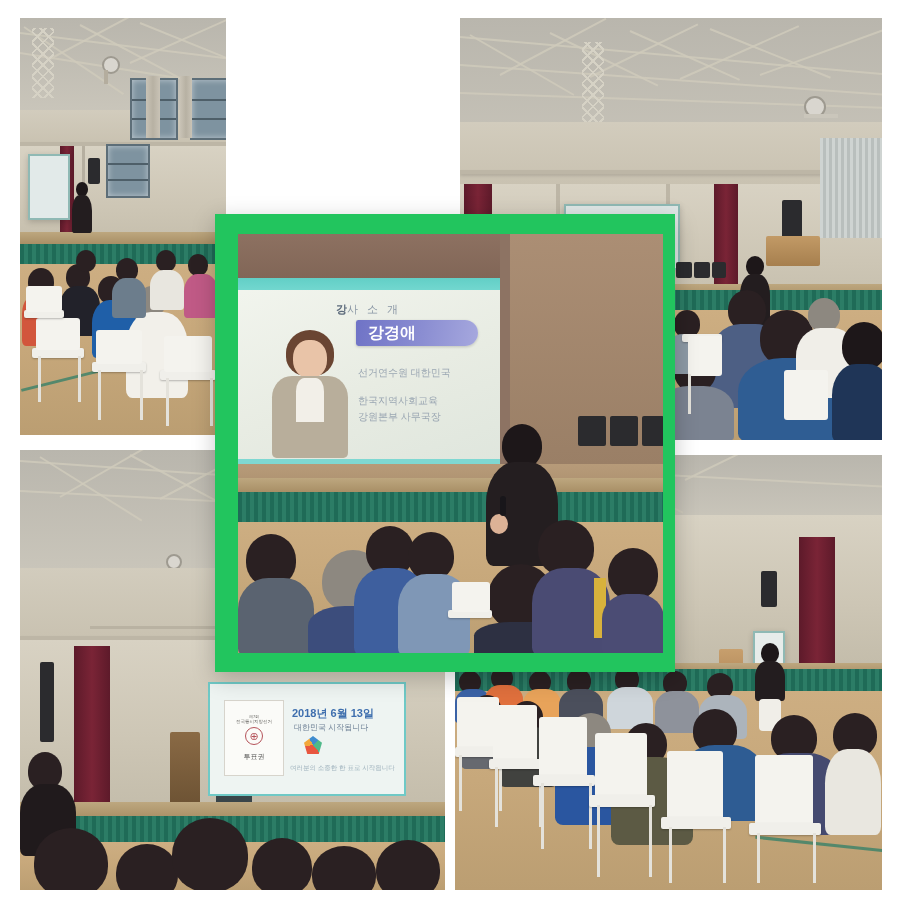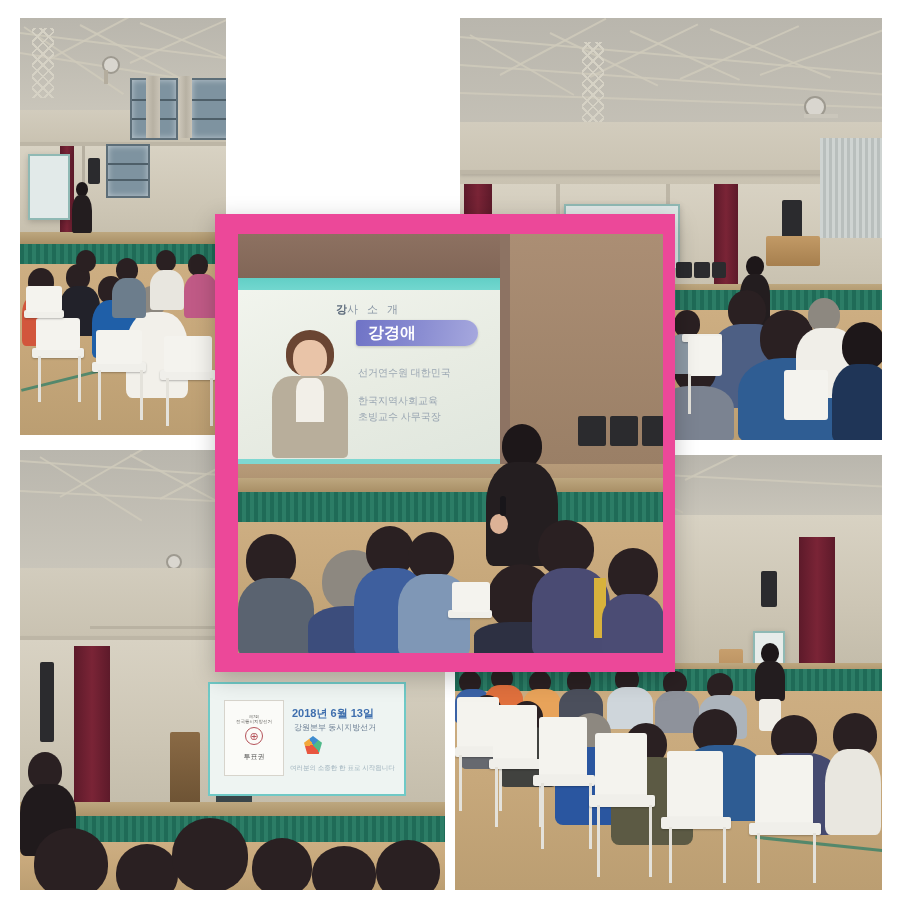--- a/index.html
+++ b/index.html
@@ -48,21 +48,21 @@
   
   .head{position:absolute;border-radius:50% 50% 45% 45%;background:#2a2022;}
   .head.grey{background:#8d8880;}
   .head.dark{background:#1d1719;}
   .body-sh{position:absolute;border-radius:40% 40% 10% 10%;}
   .chair{position:absolute;background:#f0efea;border-radius:2px;box-shadow:0 1px 2px rgba(0,0,0,.25);}
   .chair-back{position:absolute;background:#f4f3ee;border-radius:3px;}
   .chair-leg{position:absolute;background:#e4e2db;width:3px;}
 
   
-  #p-center{z-index:20;background:#ec4899;box-shadow:0 6px 22px rgba(0,0,0,.22);}
+  #p-center{z-index:20;background:#22c55e;box-shadow:0 6px 22px rgba(0,0,0,.22);}
   #p-center .inner{position:absolute;overflow:hidden;background:#a08a74;}
 
   .slide{position:absolute;background:linear-gradient(160deg,#f2f5ee 0%,#e8ece3 55%,#dfe6dd 100%);}
   .slide-topband{position:absolute;left:0;right:0;top:0;background:linear-gradient(180deg,#62cfc6,#72d7cf);}
   .slide-title{position:absolute;color:#8a97a5;letter-spacing:3px;white-space:nowrap;}
   .slide-title b{color:#5d6b7c;font-weight:700;letter-spacing:0;}
   .name-chip{position:absolute;background:linear-gradient(100deg,#6f73c6 0%,#8b8ed2 55%,#a6a8de 100%);
       border-radius:3px 16px 16px 3px;color:#fff;font-weight:700;display:flex;align-items:center;
       padding-left:12px;box-shadow:0 1px 3px rgba(0,0,0,.18);}
   .slide-line{position:absolute;color:#9aa6b2;white-space:nowrap;}
@@ -254,21 +254,21 @@
       <div class="speaker-box" style="left:196px;top:310px;width:36px;height:52px;background:#3a4549;"></div>
 
       <div class="slide2" style="left:188px;top:232px;width:194px;height:110px;">
         <div class="ballot" style="left:14px;top:16px;width:58px;height:74px;">
           <div class="bt" style="font-size:4px;">제7회</div>
           <div class="bt" style="font-size:4.5px;margin-bottom:3px;">전국동시지방선거</div>
           <div class="emblem" style="width:16px;height:16px;font-size:11px;line-height:1;">⊕</div>
           <div class="bt" style="font-size:7px;margin-top:7px;color:#4a4a48;">투표권</div>
         </div>
         <div class="s2-date" style="left:82px;top:22px;font-size:11px;">2018년 6월 13일</div>
-        <div class="s2-sub" style="left:84px;top:38px;font-size:8px;">강원본부 동시지방선거</div>
+        <div class="s2-sub" style="left:84px;top:38px;font-size:8px;">대한민국 시작됩니다</div>
         <div class="s2-logo" style="left:94px;top:52px;width:18px;height:18px;"></div>
         <div class="s2-foot" style="left:80px;top:80px;font-size:6.5px;">여러분의 소중한 한 표로 시작됩니다</div>
       </div>
 
       <div class="stage" style="top:352px;height:16px;"></div>
       <div class="stage-skirt" style="top:366px;height:26px;"></div>
       <div class="floor" style="top:392px;"></div>
 
       <div class="head" style="left:8px;top:302px;width:34px;height:38px;"></div>
       <div class="body-sh" style="left:0px;top:334px;width:56px;height:72px;background:#201a1c;"></div>
@@ -386,21 +386,21 @@
       <div class="wall" style="left:272px;top:0;width:153px;height:230px;background:linear-gradient(180deg,#ab8e74,#9a7f66);"></div>
 
       <div class="slide" style="left:0;top:44px;width:262px;height:186px;">
         <div class="slide-topband" style="height:12px;"></div>
         <div class="slide-title" style="left:98px;top:24px;font-size:11px;">
           <b>강</b><span>사 소 개</span>
         </div>
         <div class="name-chip" style="left:118px;top:42px;width:110px;height:26px;font-size:16px;">강경애</div>
         <div class="slide-line" style="left:120px;top:88px;font-size:10px;">선거연수원 대한민국</div>
         <div class="slide-line" style="left:120px;top:116px;font-size:10px;">한국지역사회교육</div>
-        <div class="slide-line" style="left:120px;top:132px;font-size:10px;">초빙교수 사무국장</div>
+        <div class="slide-line" style="left:120px;top:132px;font-size:10px;">강원본부 사무국장</div>
 
         <div class="portrait" style="left:30px;top:52px;width:82px;height:128px;">
           <div class="p-hair" style="left:18px;top:0;width:48px;height:46px;"></div>
           <div class="p-face" style="left:25px;top:10px;width:34px;height:38px;"></div>
           <div class="p-jacket" style="left:4px;top:46px;width:76px;height:82px;"></div>
           <div class="p-shirt" style="left:28px;top:48px;width:28px;height:44px;"></div>
         </div>
         <div class="slide-topband" style="top:auto;bottom:0;height:5px;background:#7fd8d2;"></div>
       </div>
 

